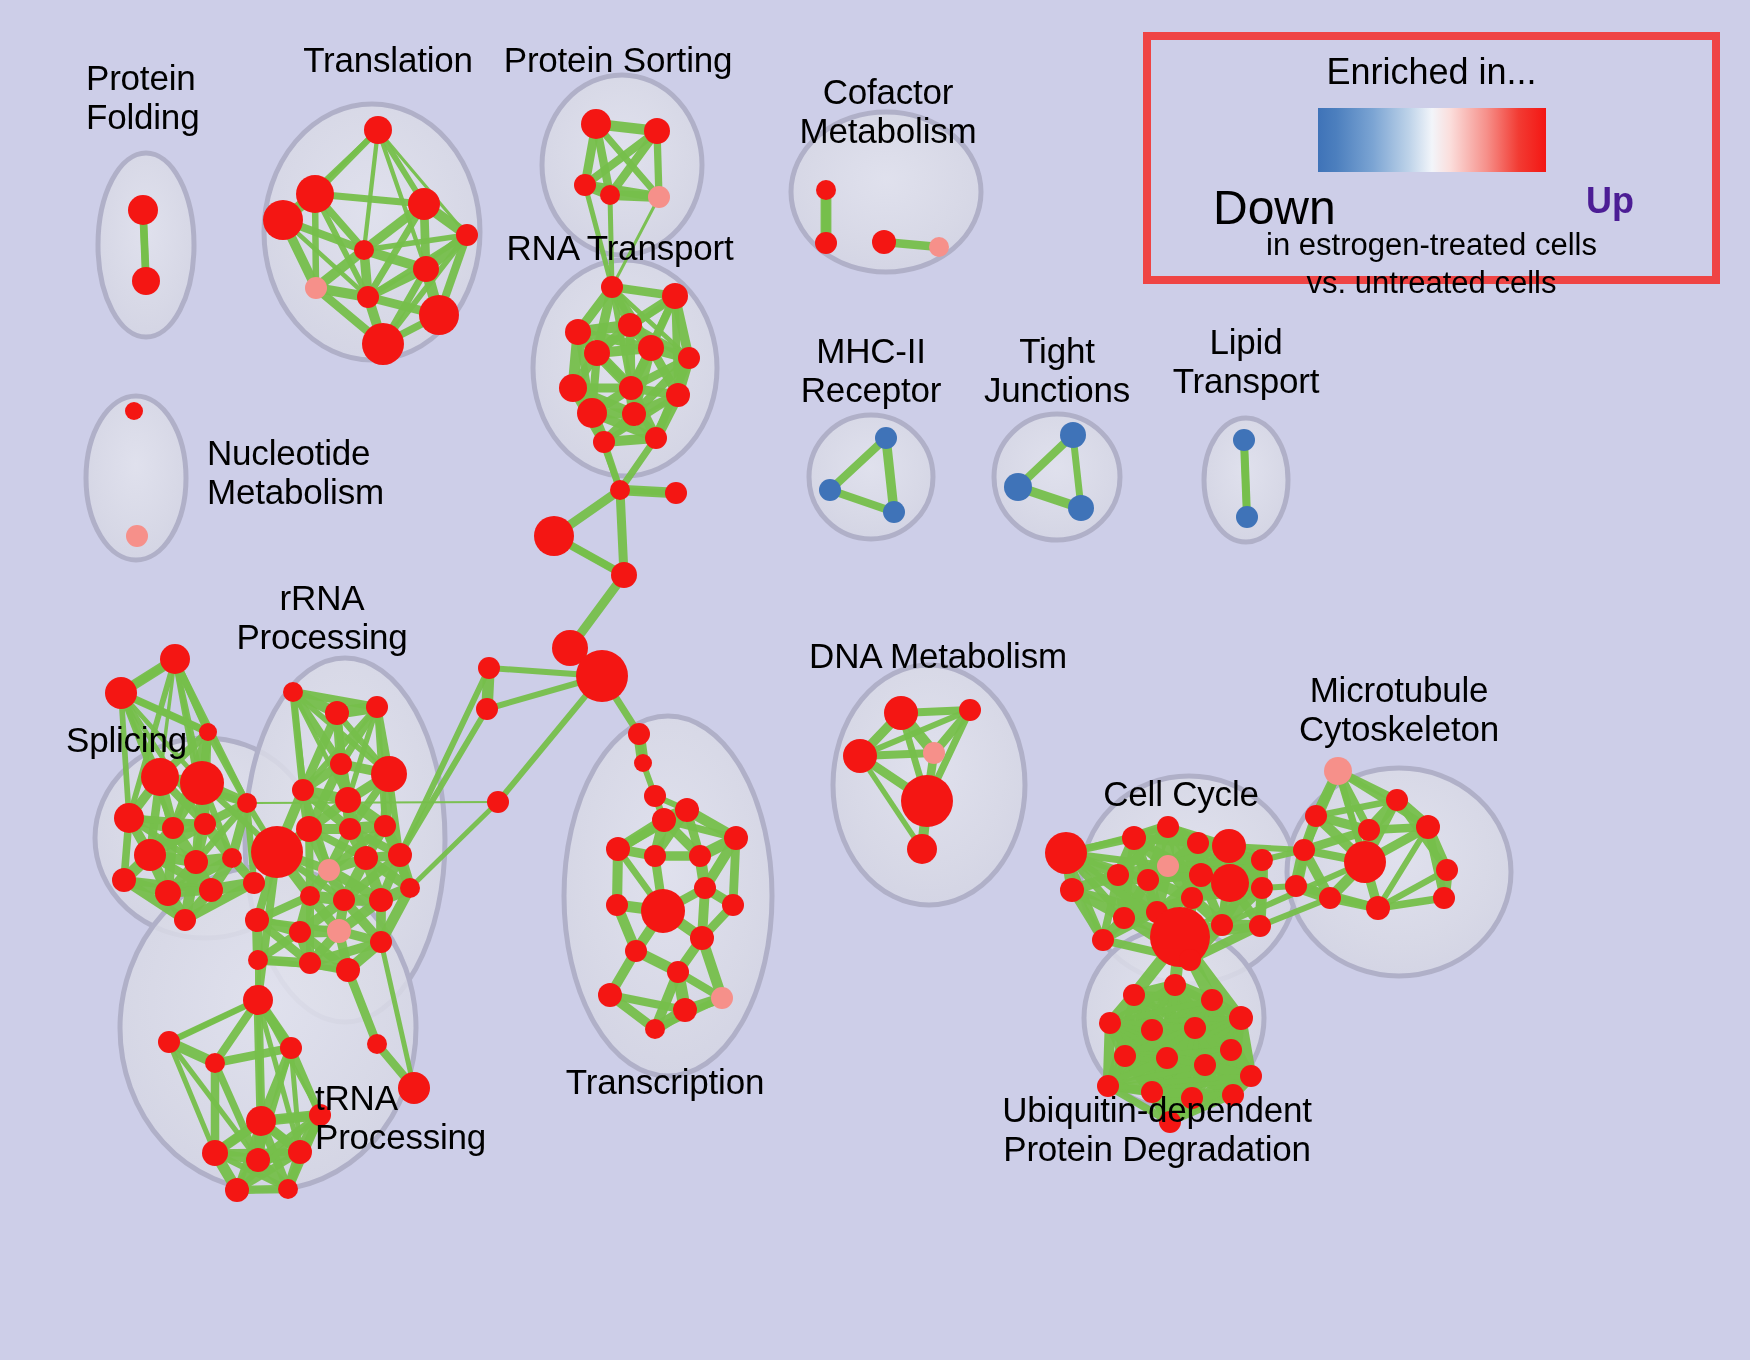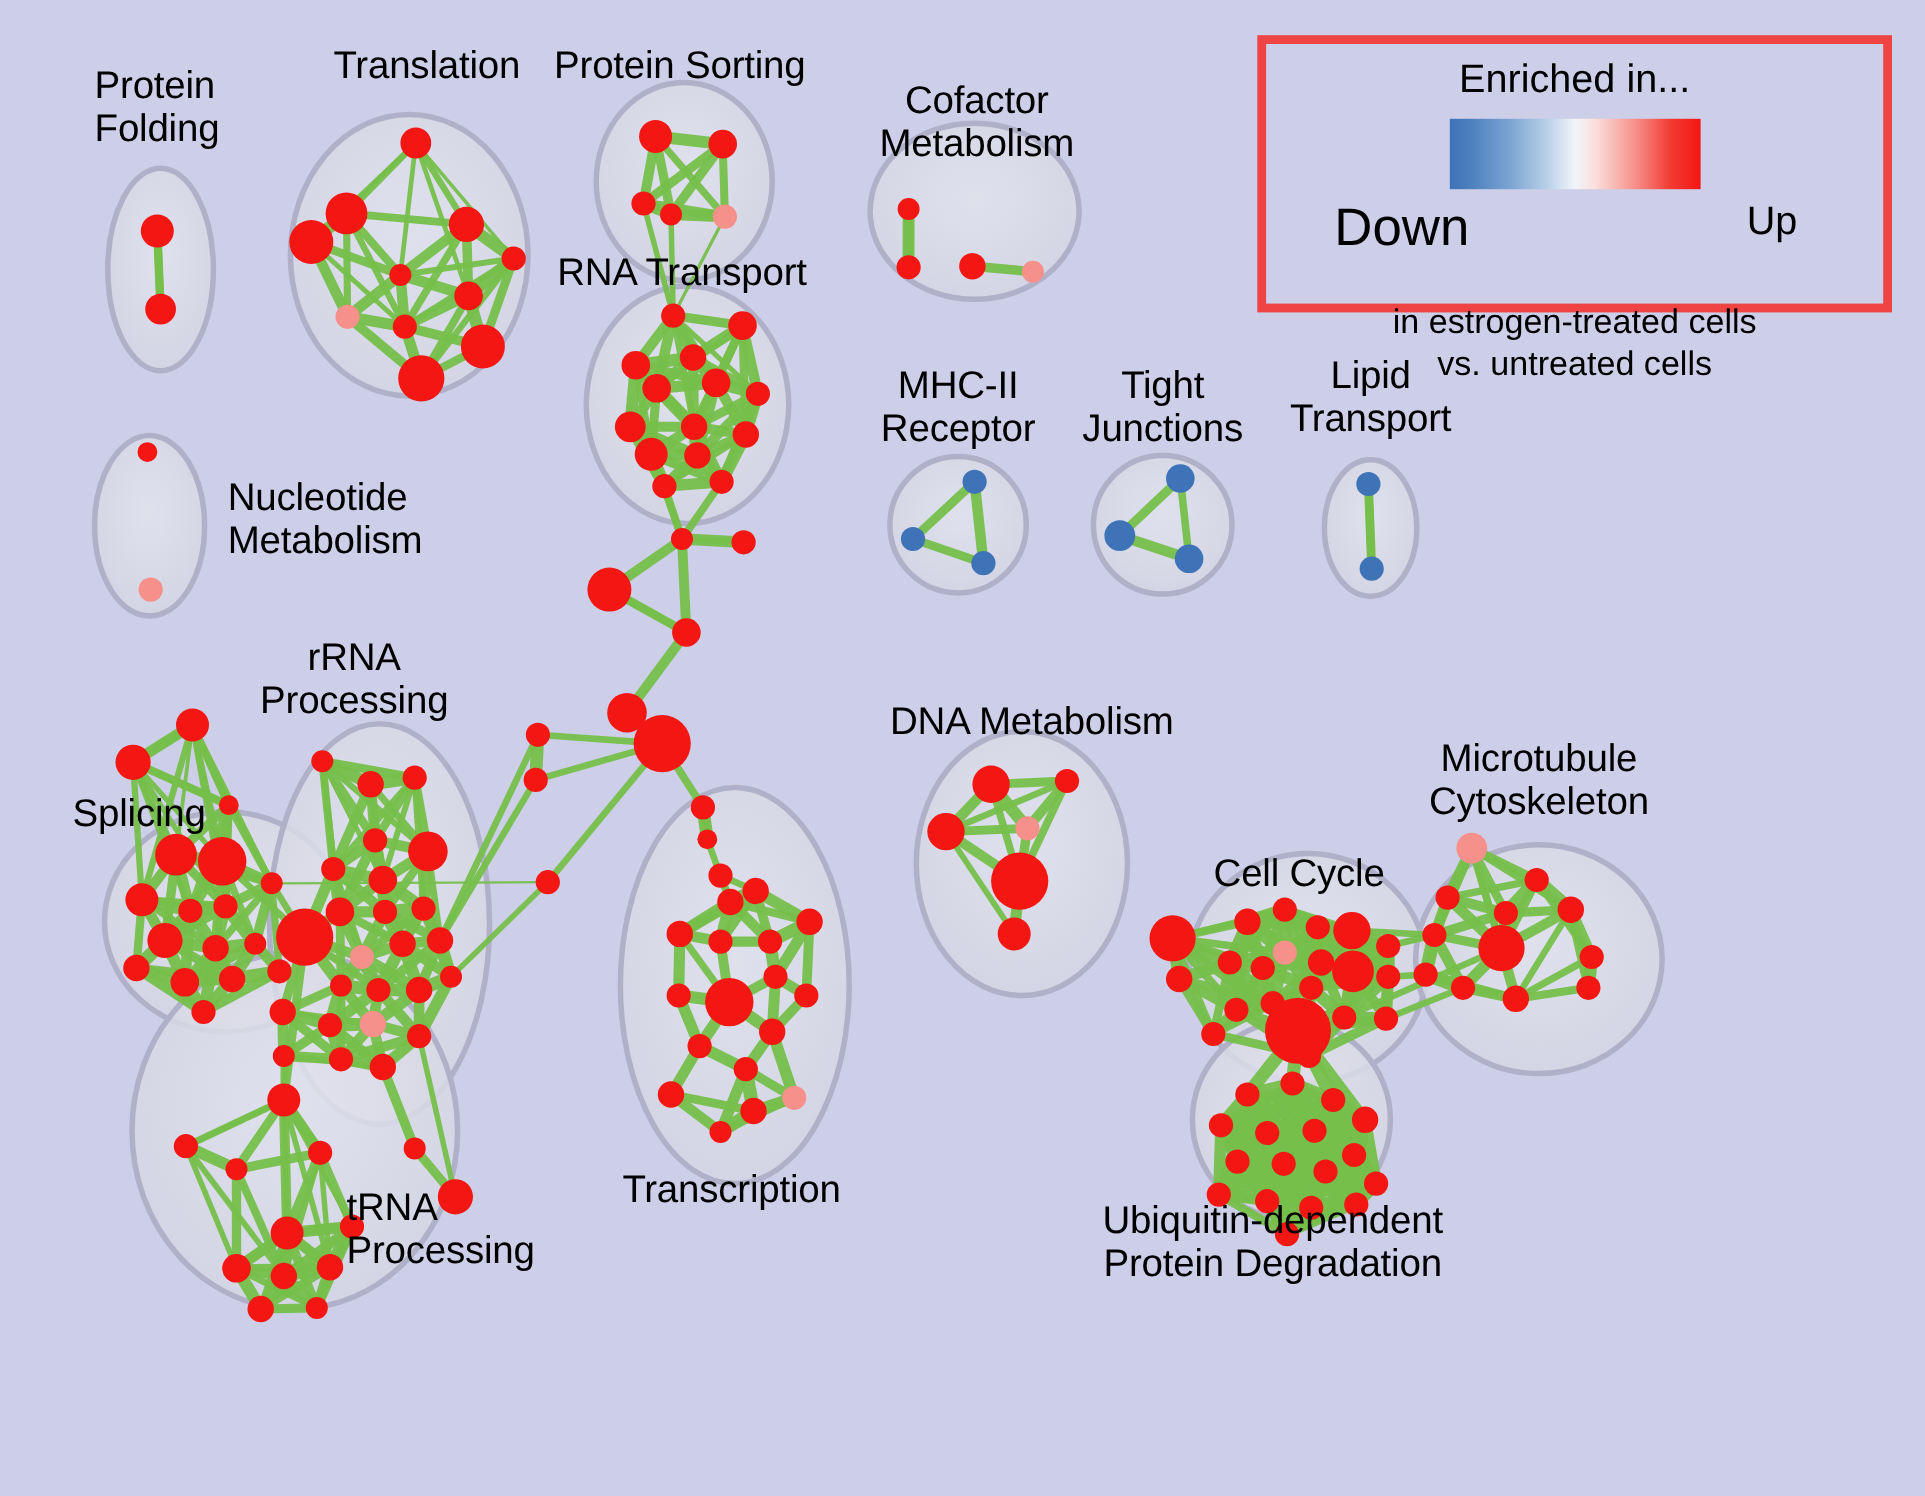--- a/index.html
+++ b/index.html
@@ -43,25 +43,25 @@
     width:228px;height:64px;
     background:linear-gradient(to right,
       #3f73b8 0%, #4c7fbe 8%, #7ba4d3 24%,
       #bed3e9 40%, #f2f5fa 50%, #fbdedc 58%,
       #f6908a 74%, #f23b33 88%, #f41613 100%);
   }
   #legend-down{
     position:absolute;left:62px;top:140px;font-size:48px;color:#000;
   }
   #legend-up{
-    position:absolute;right:78px;top:140px;font-size:36px;color:#000000;
+    position:absolute;right:78px;top:140px;font-size:36px;color:#4c1d95;font-weight:bold;
   }
   #legend-sub{
     position:absolute;left:0;top:186px;width:100%;
-    text-align:center;font-size:31px;color:#000;line-height:1.22;margin-top:48px;
+    text-align:center;font-size:31px;color:#000;line-height:1.22;
   }
   #legend-sub div{display:block;}
 </style>
 </head>
 <body>
 
 <div id="canvas-wrap">
 
   <svg id="net" viewBox="0 0 1750 1360" xmlns="http://www.w3.org/2000/svg">
     <defs>

